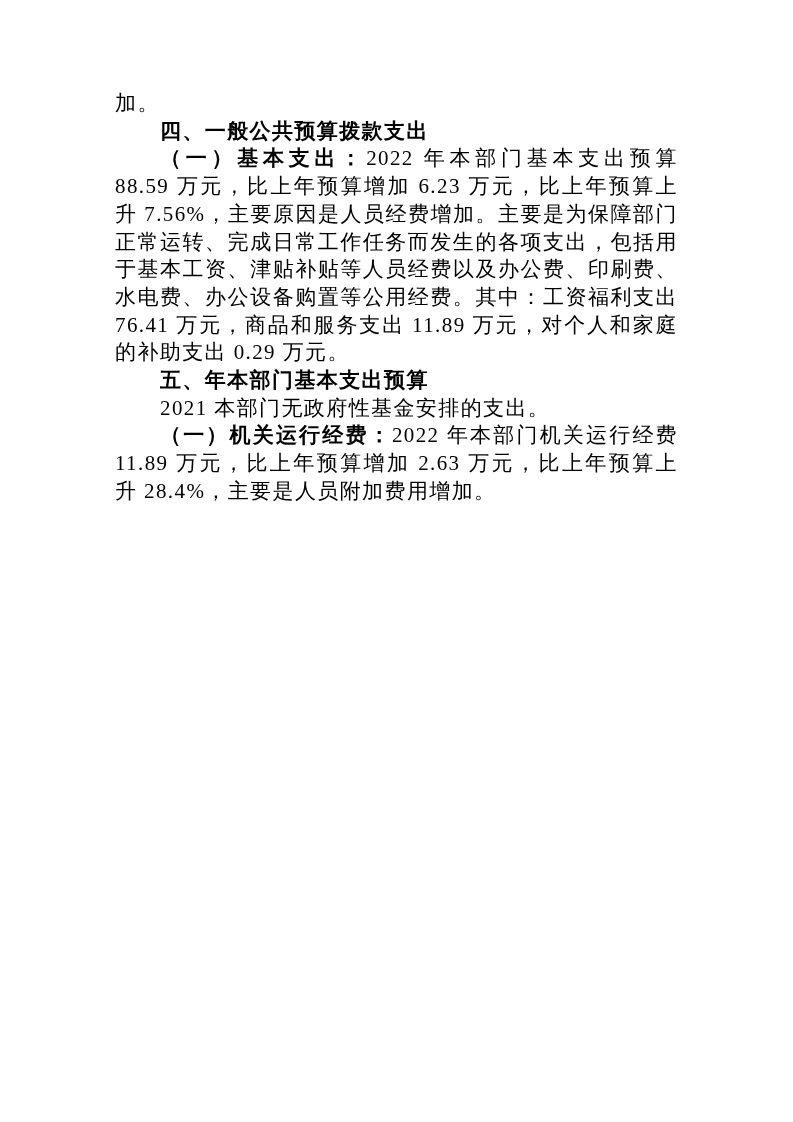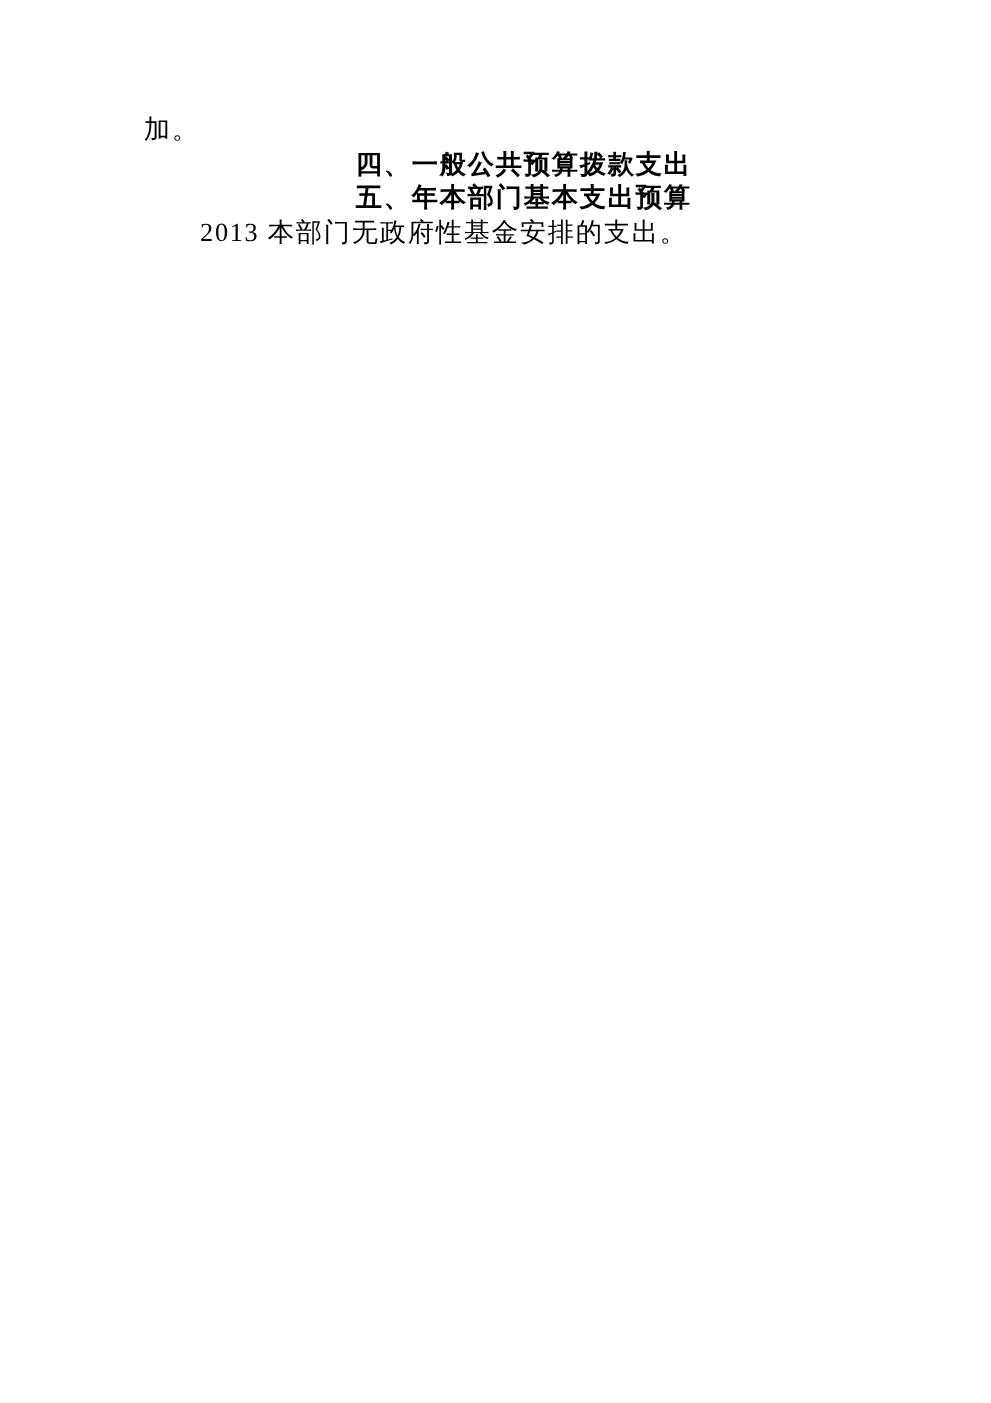--- a/index.html
+++ b/index.html
@@ -28,38 +28,40 @@
     margin: 0;
     text-align: justify;
     text-indent: 45px;
   }
   .para.no-indent {
     text-indent: 0;
     text-align: left;
   }
   .heading {
     font-weight: bold;
-    text-align: center;
+    text-align: left;
   }
   .lead {
     font-weight: bold;
   }
 </style>
 </head>
 <body>
 
 <div class="page">
 
   <p class="para no-indent"><span>加。</span></p>
 
   <p class="para heading"><span>四、一般公共预算拨款支出</span></p>
 
 
+  <p class="para"><b class="lead">（一）基本支出：</b><span>2022 年本部门基本支出预算 88.59 万元，比上年预算增加 6.23 万元，比上年预算上升 7.56%，主要原因是人员经费增加。主要是为保障部门正常运转、完成日常工作任务而发生的各项支出，包括用于基本工资、津贴补贴等人员经费以及办公费、印刷费、水电费、办公设备购置等公用经费。其中：工资福利支出 76.41 万元，商品和服务支出 11.89 万元，对个人和家庭的补助支出 0.29 万元。</span></p>
 
 
   <p class="para heading"><span>五、年本部门基本支出预算</span></p>
 
-  <p class="para"><span>2013 本部门无政府性基金安排的支出。</span></p>
+  <p class="para"><span>2021 本部门无政府性基金安排的支出。</span></p>
 
 
+  <p class="para"><b class="lead">（一）机关运行经费：</b><span>2022 年本部门机关运行经费 11.89 万元，比上年预算增加 2.63 万元，比上年预算上升 28.4%，主要是人员附加费用增加。</span></p>
 
 
 </div>
 
 </body></html>

